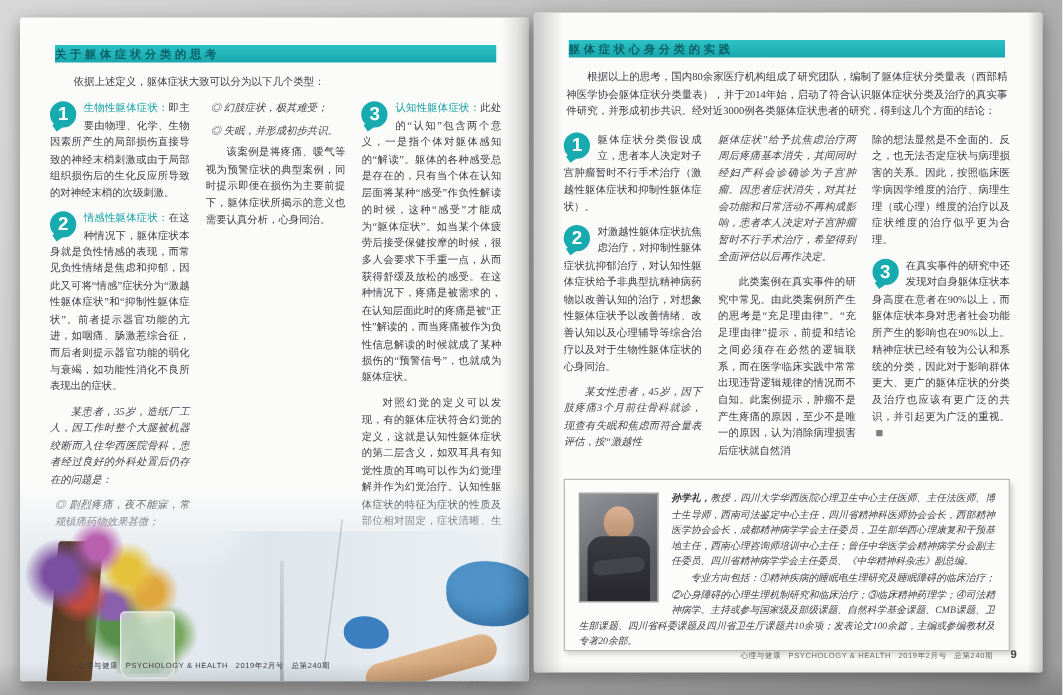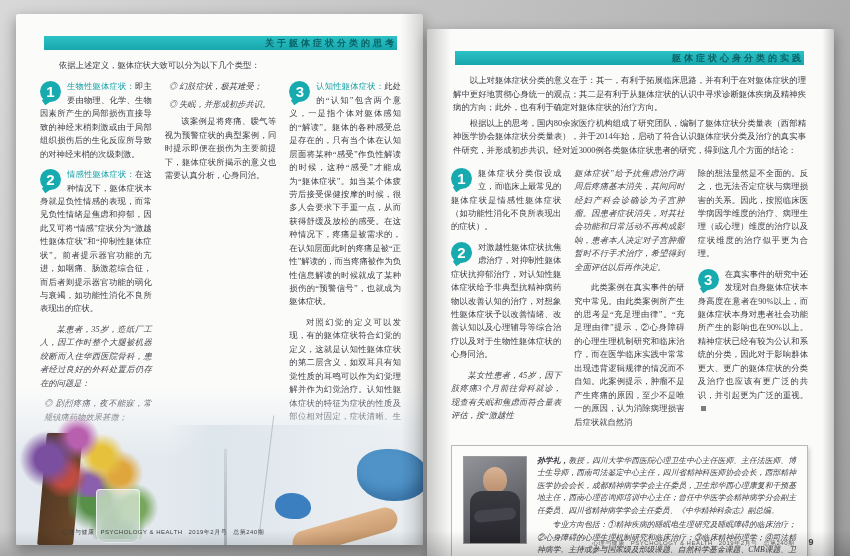--- a/index.html
+++ b/index.html
@@ -5,32 +5,32 @@
   html,body{margin:0;padding:0;}
   body{width:850px;height:556px;overflow:hidden;font-family:"Liberation Serif",serif;}
   .canvas{position:relative;width:850px;height:556px;
     background:linear-gradient(115deg,#d8d8d8 0%,#c6c6c6 35%,#b3b3b3 70%,#9f9f9f 100%);}
   .canvas::after{content:'';position:absolute;left:0;right:0;bottom:0;height:26px;
     background:linear-gradient(to bottom,rgba(0,0,0,0),rgba(0,0,0,.18));pointer-events:none;}
 
   .page{position:absolute;background:#fbfbfa;border-radius:2px;
     box-shadow:0 5px 14px rgba(0,0,0,.38);overflow:hidden;}
   .page-left{left:16px;top:14px;width:407px;height:531px;padding:0;}
-  .page-right{left:427px;top:10px;width:407px;height:528px;margin-top:19px;}
+  .page-right{left:427px;top:10px;width:407px;height:528px;}
   .page-inner{position:relative;width:100%;height:100%;box-sizing:border-box;}
   .pl-inner{padding:22px 22px 18px 24px;}
   .pr-inner{padding:22px 26px 16px 24px;}
   .gutter-r{position:absolute;top:0;bottom:0;right:0;width:22px;
     background:linear-gradient(to right,rgba(0,0,0,0),rgba(0,0,0,.16));pointer-events:none;}
   .gutter-l{position:absolute;top:0;bottom:0;left:0;width:24px;
     background:linear-gradient(to left,rgba(0,0,0,0),rgba(0,0,0,.20));pointer-events:none;}
   .edge-curl{position:absolute;top:0;bottom:0;right:0;width:12px;
     background:linear-gradient(to left,rgba(0,0,0,.20),rgba(0,0,0,0));pointer-events:none;}
 
-  .header-bar{height:14px;line-height:14px;margin:0 4px 9px 4px;text-align:right;
+  .header-bar{height:14px;line-height:14px;margin:0 4px 9px 4px;text-align:left;
     background:linear-gradient(#2cc2c6,#17a7ac);color:#0a6165;font-family:"Liberation Sans",sans-serif;
     font-weight:bold;font-size:9px;letter-spacing:3px;}
   .intro{font-size:8.4px;color:#3b3b43;margin:0 2px 8px 2px;text-indent:2em;line-height:1.6;}
   .intro-block{font-size:8.4px;color:#3b3b43;line-height:1.62;margin:0 2px;}
   .intro-block p{margin:0 0 2px 0;text-indent:2em;text-align:justify;}
 
   .cols{display:flex;gap:13px;margin-top:6px;}
   .col{flex:1;min-width:0;font-size:8.3px;line-height:1.62;color:#3b3b43;text-align:justify;}
   .col p{margin:0 0 7px 0;}
   .indent{text-indent:2em;}
@@ -161,37 +161,36 @@
       <div class="gutter-r"></div>
     </div>
   </div>
 
   <div class="page page-right">
     <div class="page-inner pr-inner">
       <div class="header-bar">
         <span>躯体症状心身分类的实践</span>
       </div>
       <div class="intro-block">
-        <p>以上对躯体症状分类的意义在于：其一，有利于拓展临床思路，并有利于在对躯体症状的理解中更好地贯彻心身统一的观点；其二是有利于从躯体症状的认识中寻求诊断躯体疾病及精神疾病的方向；此外，也有利于确定对躯体症状的治疗方向。</p>
         <p>根据以上的思考，国内80余家医疗机构组成了研究团队，编制了躯体症状分类量表（西部精神医学协会躯体症状分类量表），并于2014年始，启动了符合认识躯体症状分类及治疗的真实事件研究，并形成初步共识。经对近3000例各类躯体症状患者的研究，得到这几个方面的结论：</p>
       </div>
 
       <div class="cols" style="margin-top:9px;">
         <div class="col">
           <p class="sec">
-            <span class="badge">1</span><span>躯体症状分类假设成立，而临床上最常见的躯体症状是情感性躯体症状（如功能性消化不良所表现出的症状）。</span>
+            <span class="badge">1</span><span>躯体症状分类假设成立，患者本人决定对子宫肿瘤暂时不行手术治疗（激越性躯体症状和抑制性躯体症状）。</span>
           </p>
           <p class="sec">
             <span class="badge">2</span><span>对激越性躯体症状抗焦虑治疗，对抑制性躯体症状抗抑郁治疗，对认知性躯体症状给予非典型抗精神病药物以改善认知的治疗，对想象性躯体症状予以改善情绪、改善认知以及心理辅导等综合治疗以及对于生物性躯体症状的心身同治。</span>
           </p>
           <p class="kai indent">某女性患者，45岁，因下肢疼痛3个月前往骨科就诊，现查有失眠和焦虑而符合量表评估，按“激越性</p>
         </div>
         <div class="col">
           <p class="kai">躯体症状”给予抗焦虑治疗两周后疼痛基本消失，其间同时经妇产科会诊确诊为子宫肿瘤。因患者症状消失，对其社会功能和日常活动不再构成影响，患者本人决定对子宫肿瘤暂时不行手术治疗，希望得到全面评估以后再作决定。</p>
-          <p class="indent">此类案例在真实事件的研究中常见。由此类案例所产生的思考是“充足理由律”。“充足理由律”提示，②心身障碍的心理生理机制研究和临床治疗，而在医学临床实践中常常出现违背逻辑规律的情况而不自知。此案例提示，肿瘤不是产生疼痛的原因，至少不是唯一的原因，认为消除病理损害后症状就自然消</p>
+          <p class="indent">此类案例在真实事件的研究中常见。由此类案例所产生的思考是“充足理由律”。“充足理由律”提示，前提和结论之间必须存在必然的逻辑联系，而在医学临床实践中常常出现违背逻辑规律的情况而不自知。此案例提示，肿瘤不是产生疼痛的原因，至少不是唯一的原因，认为消除病理损害后症状就自然消</p>
         </div>
         <div class="col">
           <p>除的想法显然是不全面的。反之，也无法否定症状与病理损害的关系。因此，按照临床医学病因学维度的治疗、病理生理（或心理）维度的治疗以及症状维度的治疗似乎更为合理。</p>
           <p class="sec">
             <span class="badge">3</span><span>在真实事件的研究中还发现对自身躯体症状本身高度在意者在90%以上，而躯体症状本身对患者社会功能所产生的影响也在90%以上。精神症状已经有较为公认和系统的分类，因此对于影响群体更大、更广的躯体症状的分类及治疗也应该有更广泛的共识，并引起更为广泛的重视。</span><span class="end-mark"></span>
           </p>
         </div>
       </div>
 
       <div class="bio-box">

